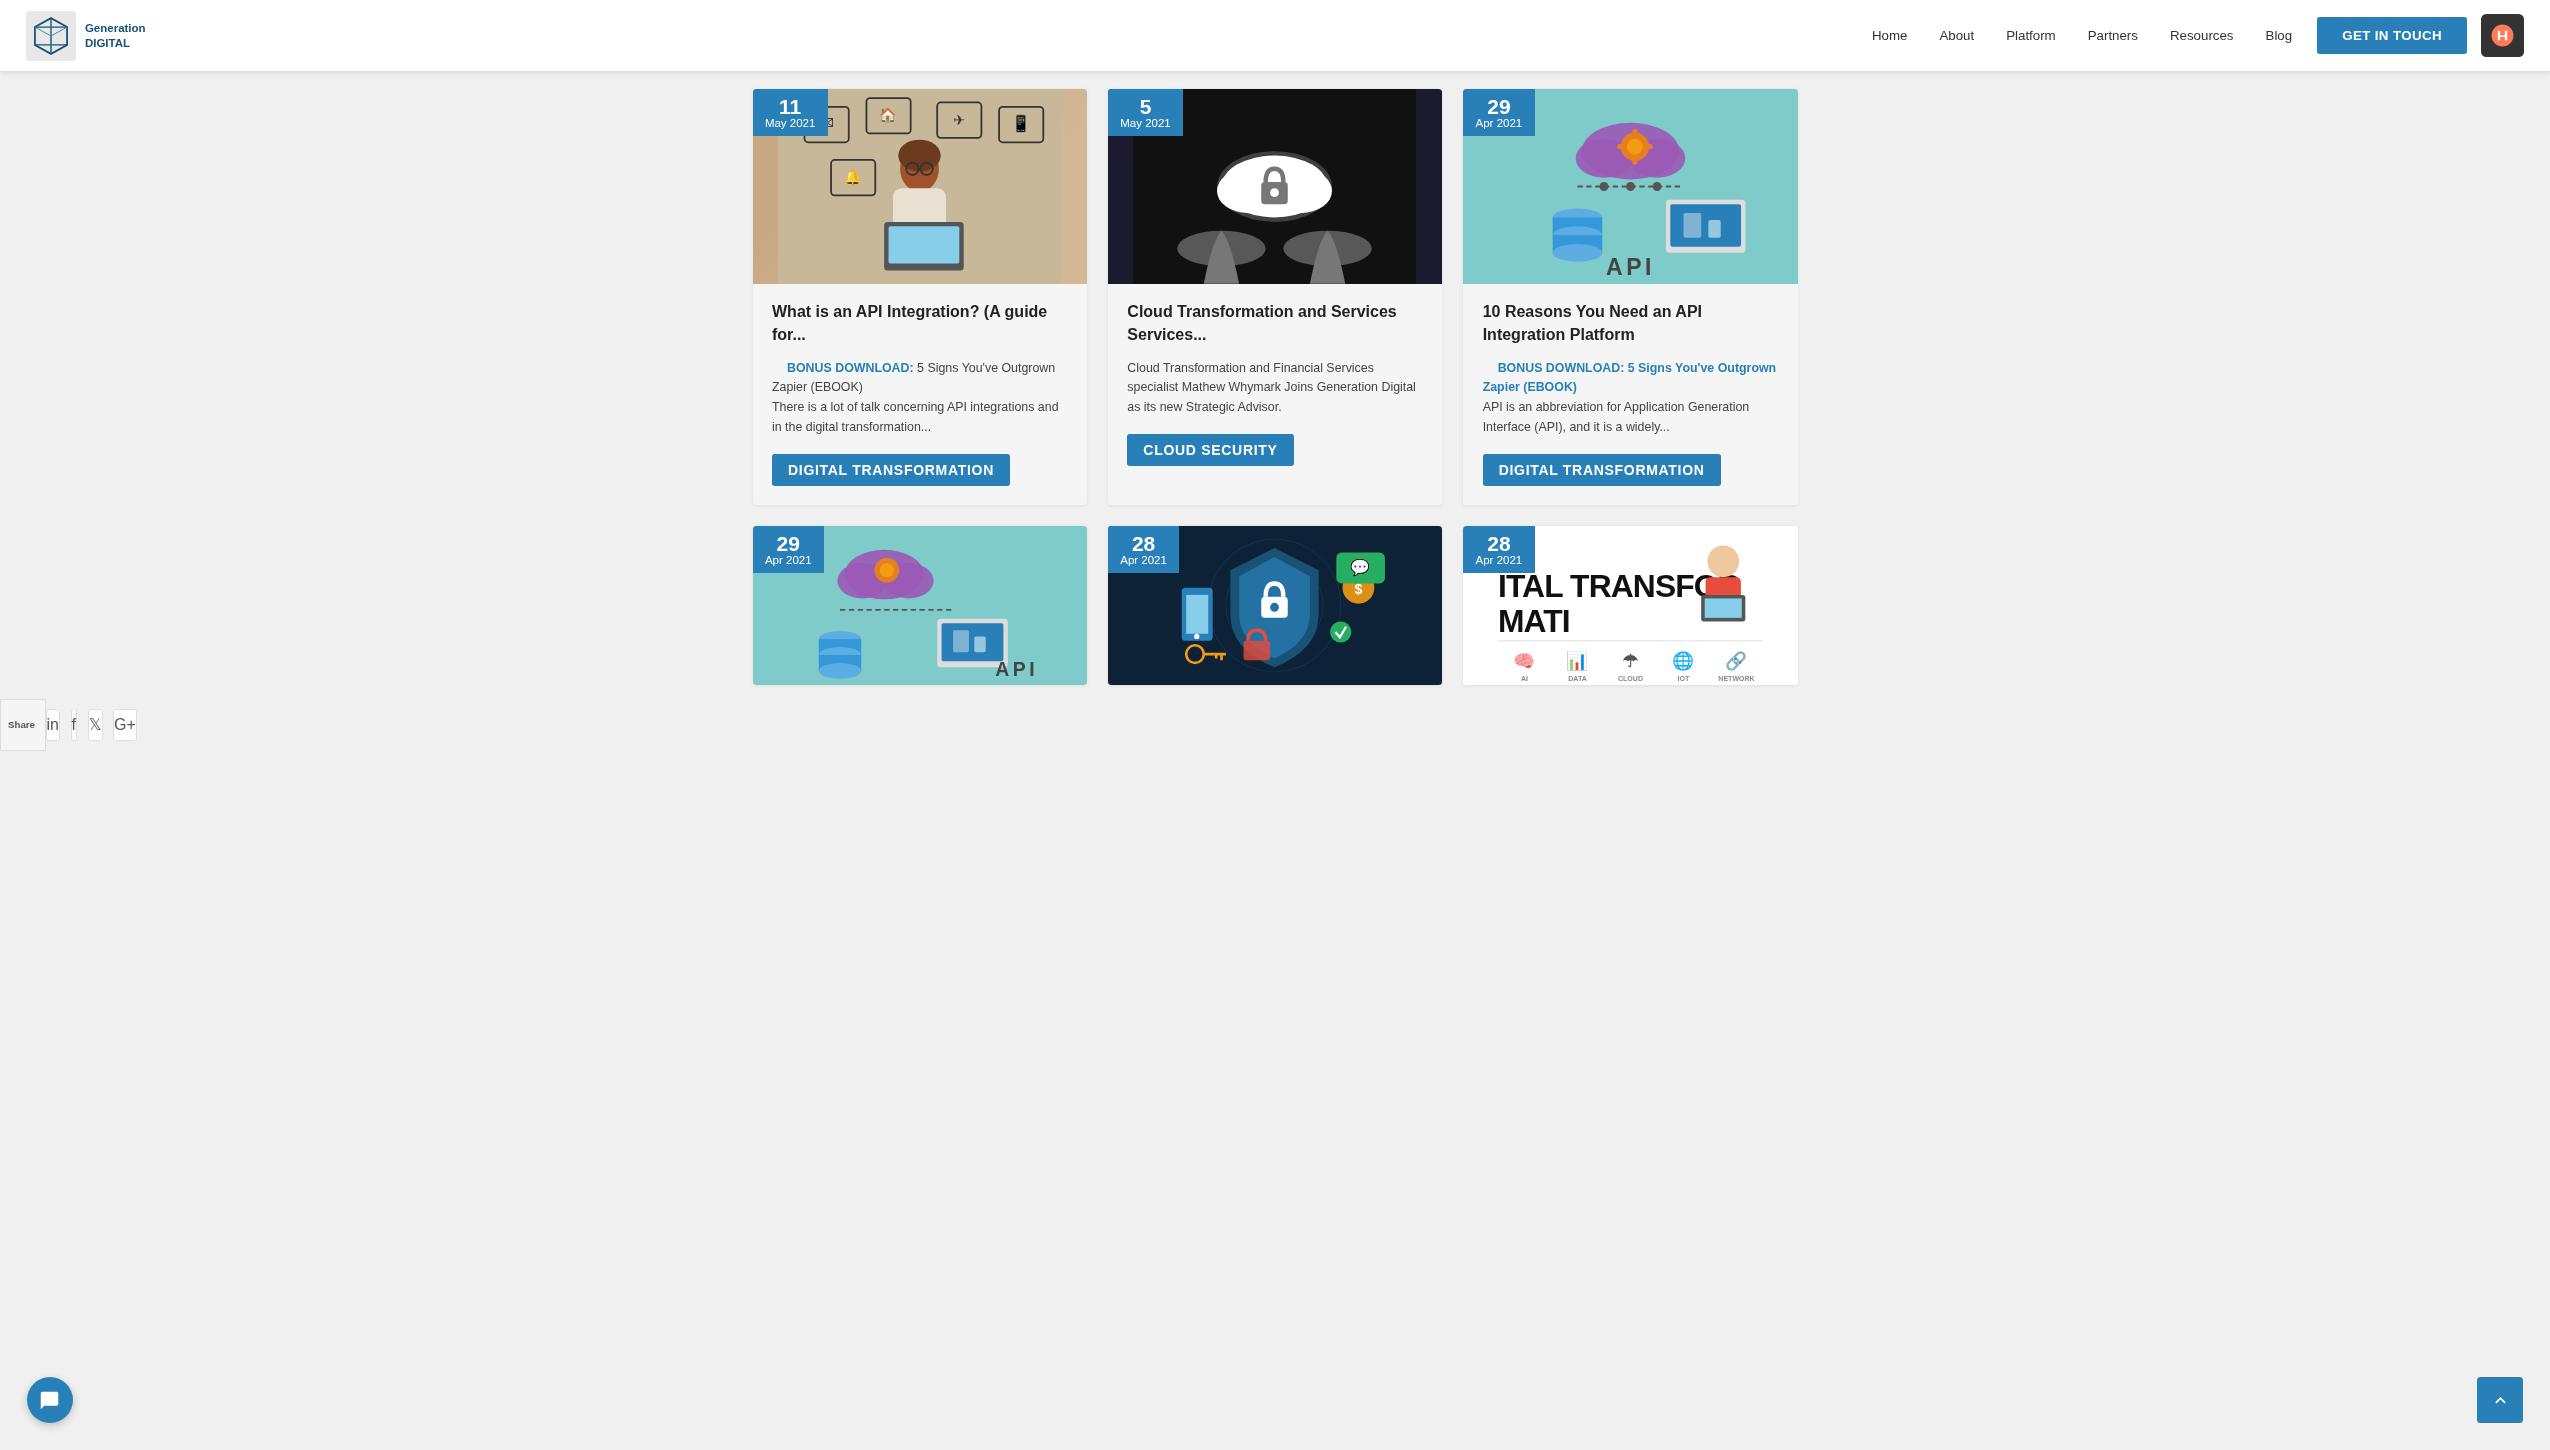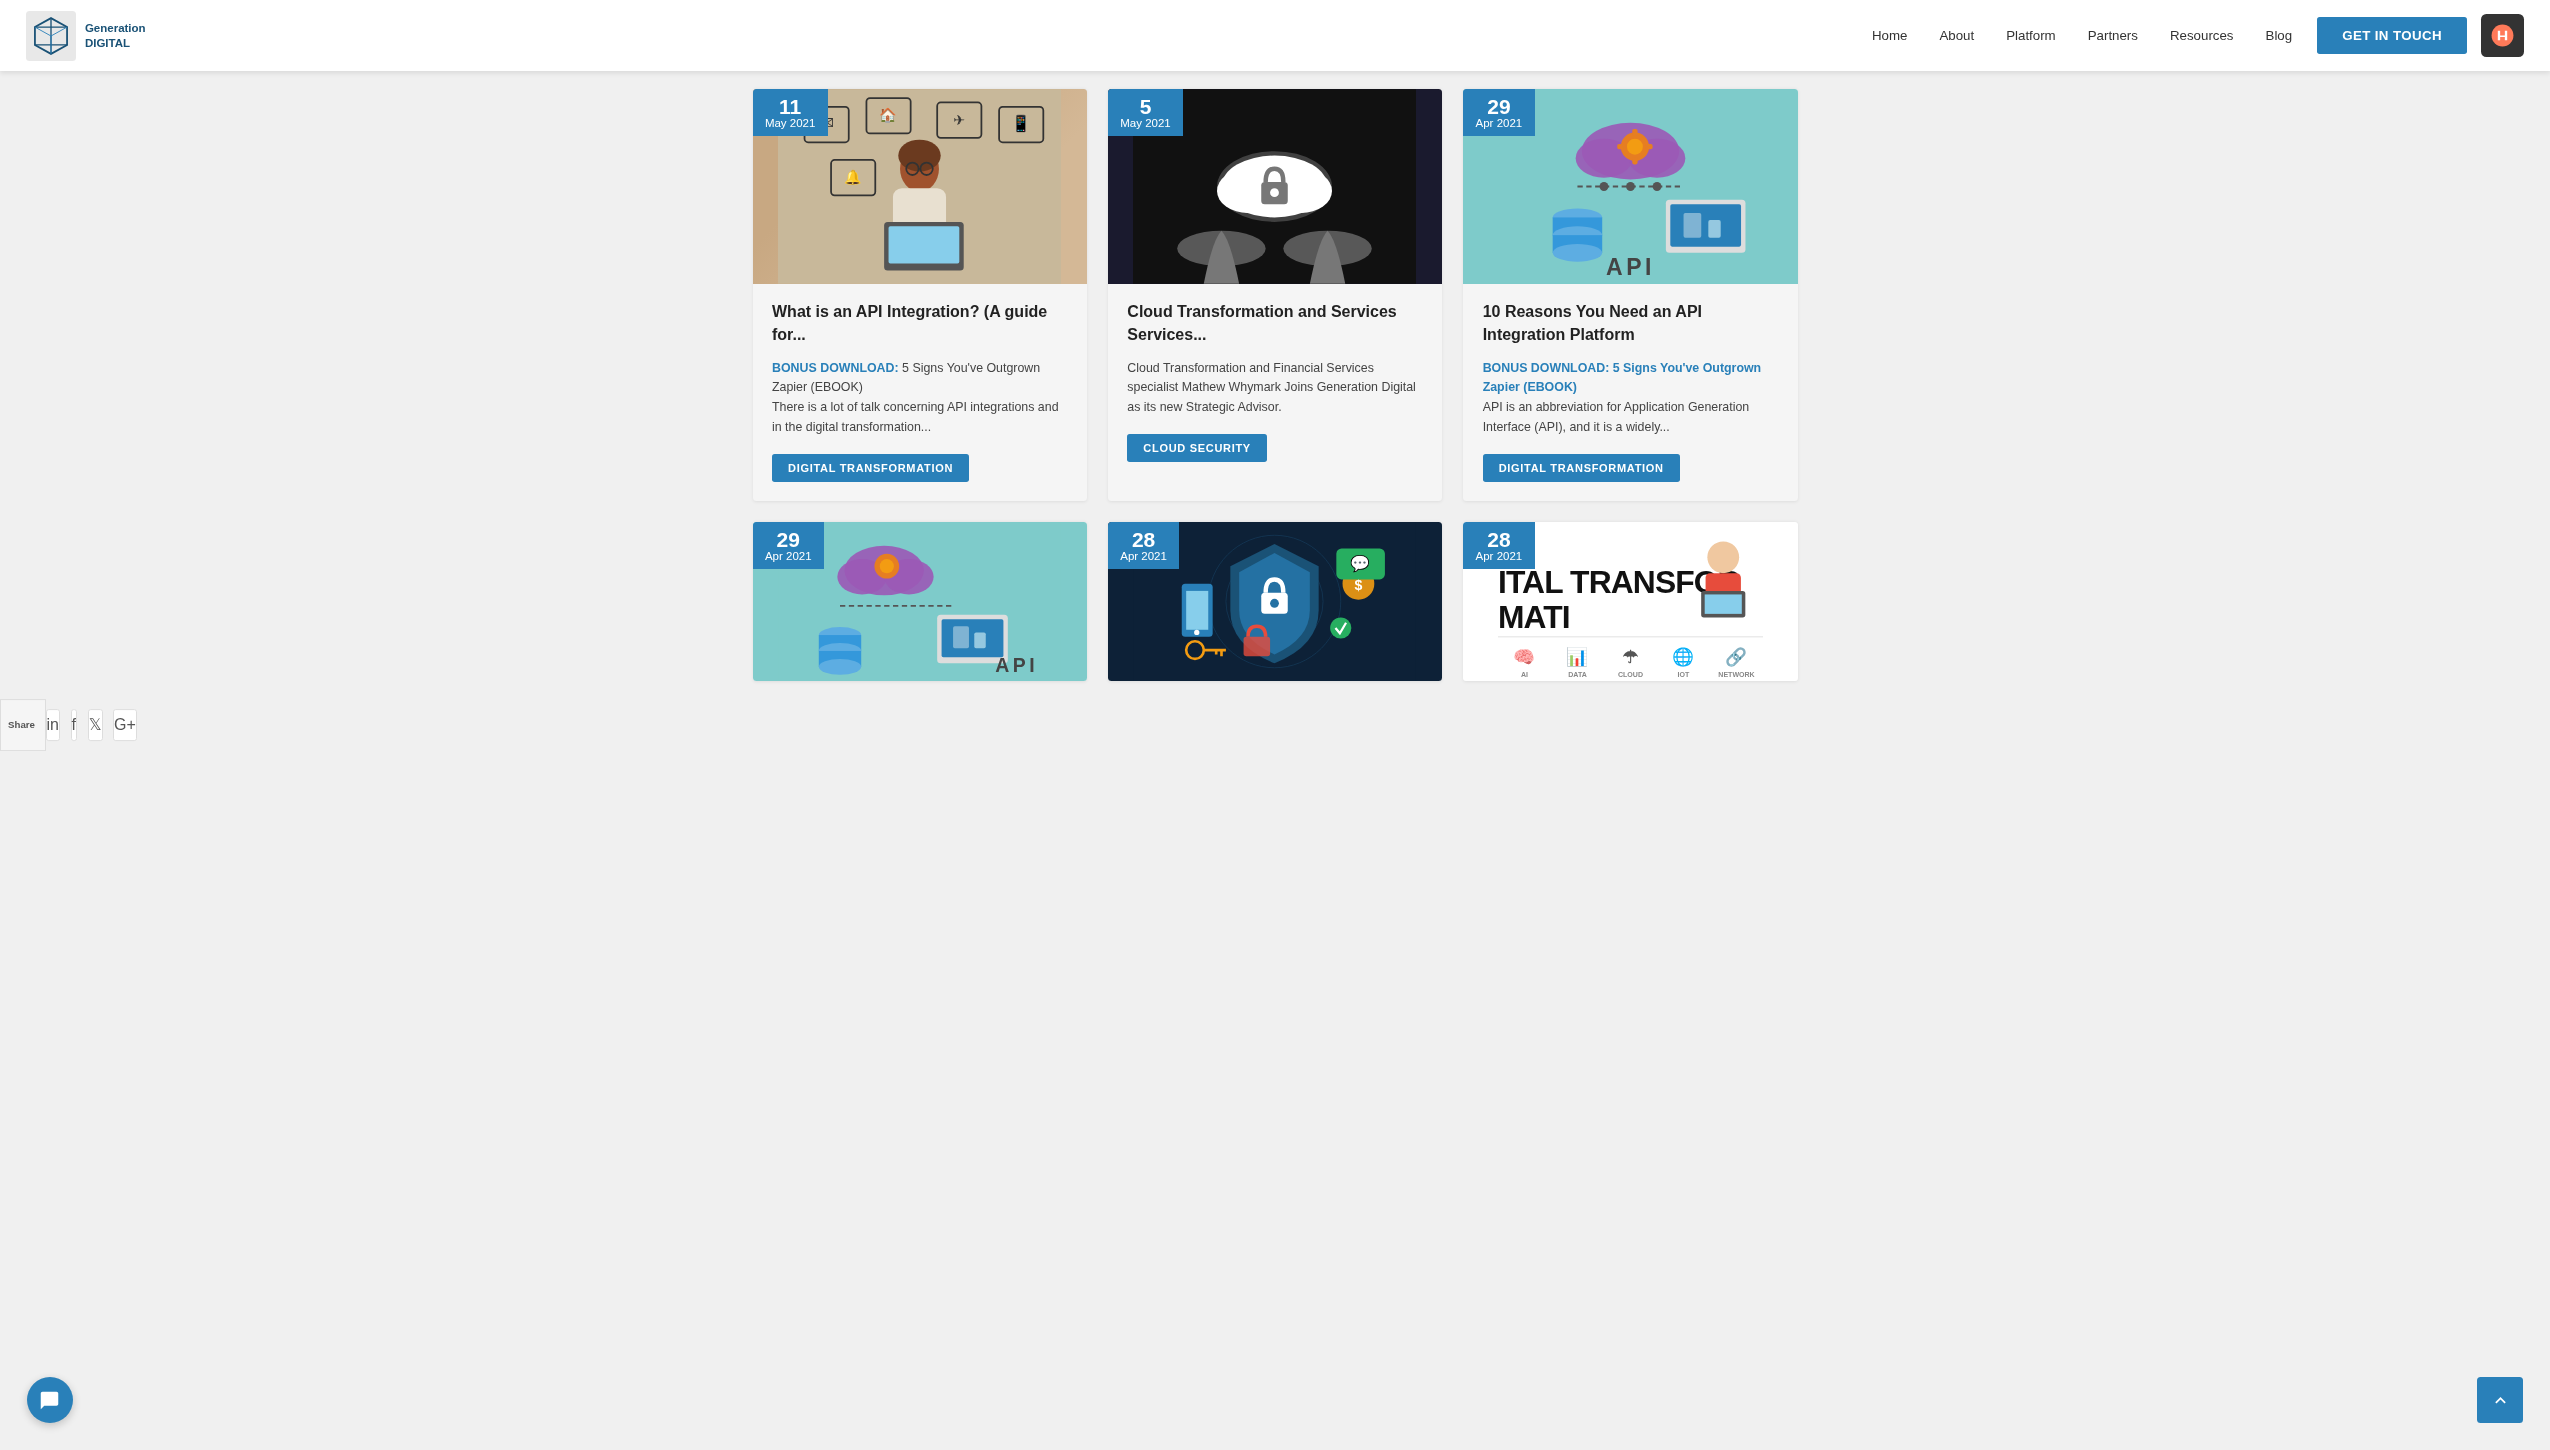--- a/index.html
+++ b/index.html
@@ -195,33 +195,34 @@
       font-size: 16px;
       font-weight: bold;
       color: #222;
       margin-bottom: 12.4px;
       line-height: 1.4;
     }
     .bonus-link {
       color: #2980b9;
       font-weight: bold;
       font-size: 12.4px;
+      margin-left: 15px;
     }
     .card-text {
       font-size: 12.4px;
       color: #444;
       line-height: 1.6;
       margin-bottom: 16px;
     }
     .tag-btn {
       background: #2980b9;
       color: #fff;
       border: none;
       padding: 8px 16px;
-      font-size: 11px;
+      font-size: 14px;
       font-weight: bold;
       letter-spacing: 0.7px;
       cursor: pointer;
       border-radius: 2.7px;
       text-transform: uppercase;
     }
 
     
     .card-img-1 {
       background: #ddd;

